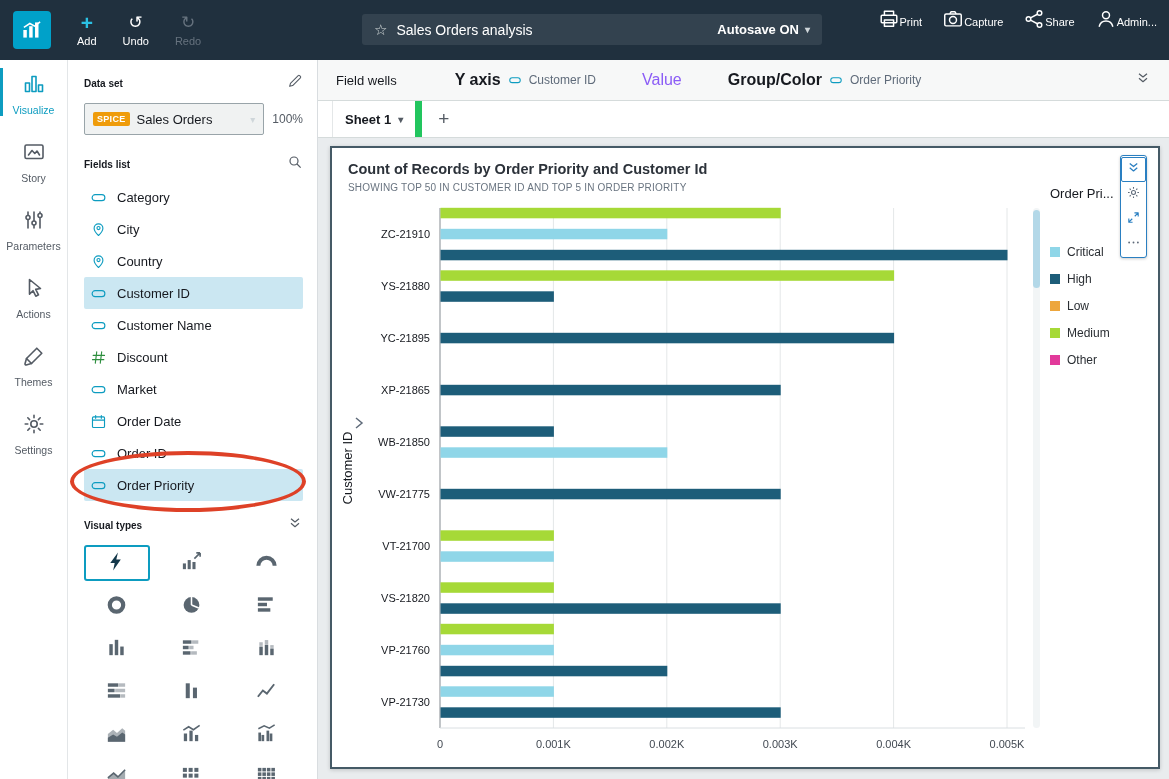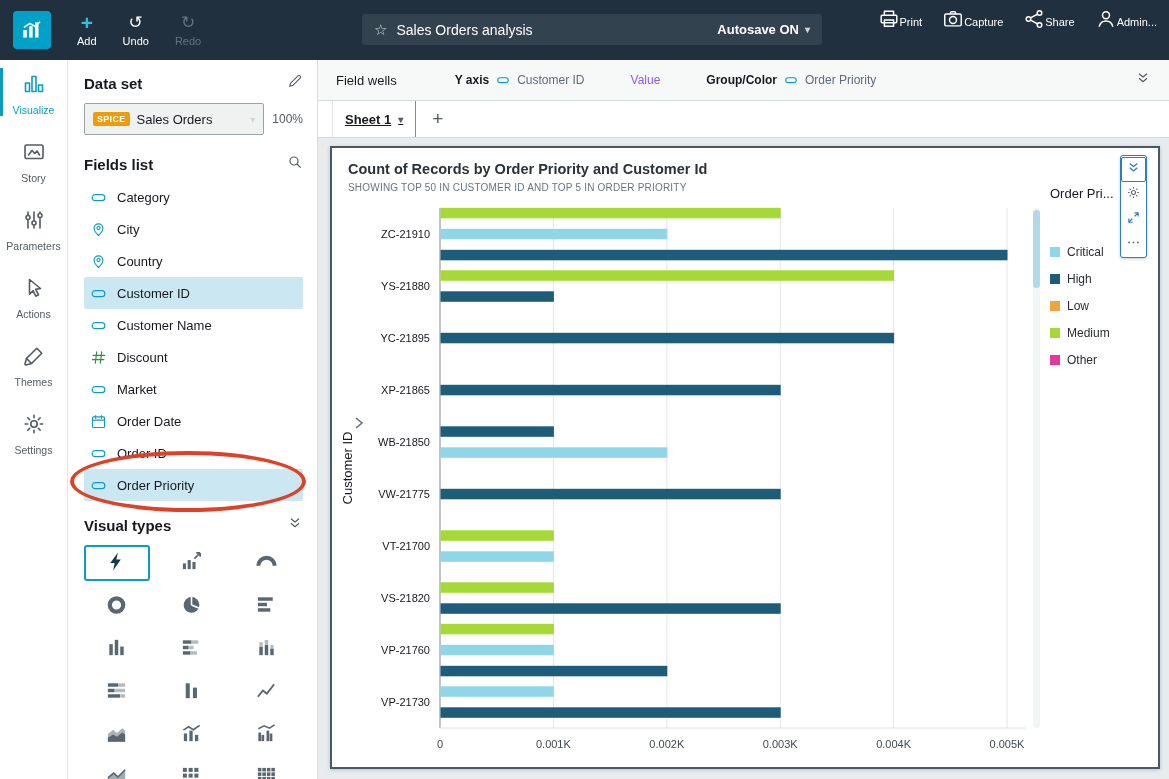--- a/index.html
+++ b/index.html
@@ -39,21 +39,21 @@
   .nav-item .nav-ic svg { width:24px; height:24px; }
   .nav-label { font-size:10.5px; margin-top:4px; }
   .nav-item.active { color:#0d9cc0; }
   .nav-item.active::before { content:''; position:absolute; left:0; top:8px;
     bottom:12px; width:3px; background:#0d9cc0; }
 
   
   .panel { position:absolute; left:68px; top:60px; bottom:0; width:250px;
     background:#fff; border-right:1px solid #d9dde0; padding:12px 14px 0 16px; z-index:10; }
   .panel-head { display:flex; justify-content:space-between; align-items:center; height:22px; }
-  .panel-title { font-size:15px; font-weight:bold; color:#16191f; }
+  .panel-title { font-size:10px; font-weight:bold; color:#16191f; }
   .mini-ic { color:#545b64; cursor:pointer; }
   .mini-ic svg { width:16px; height:16px; }
   .ds-row { display:flex; align-items:center; margin-top:9px; gap:8px; }
   .ds-select { flex:1; height:32px; background:#f0f2f2; border:1px solid #99a4a9;
     border-radius:2px; display:flex; align-items:center; padding:0 8px; gap:7px; cursor:pointer; }
   .spice { background:#ef9c0b; color:#fff; font-size:9px; font-weight:bold;
     padding:2px 4px; border-radius:2px; letter-spacing:.3px; }
   .ds-name { font-size:13px; color:#16191f; flex:1; }
   .zoom { font-size:12px; color:#545b64; }
   .fields-head { display:flex; justify-content:space-between; align-items:center; margin-top:19px; }
@@ -76,32 +76,32 @@
   .annotation { position:absolute; left:70px; top:451px; width:236px; height:61px;
     border:4px solid #de4127; border-radius:50%; z-index:60; pointer-events:none; }
 
   
   .main { position:absolute; left:318px; top:60px; right:0; bottom:0; background:#e9ecee; }
   .fieldwells { position:absolute; top:0; left:0; right:0; height:41px;
     background:#f7f8f8; border-bottom:1px solid #d5dbdb; display:flex;
     align-items:center; padding:0 18px; }
   .fw-label { font-size:13px; color:#16191f; margin-right:58px; }
   .well { display:flex; align-items:center; gap:7px; margin-right:46px; }
-  .well-label { font-size:12px; font-weight:bold; color:#16191f; }
+  .well-label { font-size:16px; font-weight:bold; color:#16191f; }
   .well-label.muted { font-weight:normal; color:#8b5cf6; }
   .well-value { font-size:12px; color:#5f6b7a; }
   .well .f-ic svg { width:14px; height:14px; }
   .fw-collapse { margin-left:auto; color:#545b64; cursor:pointer; }
   .fw-collapse svg { width:16px; height:16px; }
 
   .sheetbar { position:absolute; top:41px; left:0; right:0; height:37px;
     background:#fff; border-bottom:1px solid #d5dbdb; display:flex; align-items:center; padding-left:14px; }
   .sheet-tab { display:flex; align-items:center; gap:7px; font-size:13px;
     font-weight:bold; color:#16191f; height:100%; padding:0 12px;
-    border-right:1px solid #22c55e; border-left:1px solid #e4e7e8; cursor:pointer;text-decoration:underline; }
+    border-right:7px solid #22c55e; border-left:1px solid #e4e7e8; cursor:pointer; }
   .sheet-tab .chev { color:#545b64; }
   .add-sheet { margin-left:16px; font-size:19px; color:#545b64; cursor:pointer; }
 
   .canvas { position:absolute; top:78px; left:0; right:0; bottom:0; }
   .chart-card { position:absolute; left:12px; top:8px; right:9px; bottom:10px;
     background:#fff; border:2px solid #455a66; box-shadow:0 1px 4px rgba(0,0,0,.18); }
   .chart-title { margin:13px 16px 0; font-size:14.5px; font-weight:bold; color:#2c323a; }
   .chart-sub { margin:5px 16px 0; font-size:10px; color:#697480; letter-spacing:.2px; }
   #chart-area { position:absolute; left:4px; top:54px; }
   .tick { font:11px "Liberation Sans",sans-serif; fill:#424952; }

